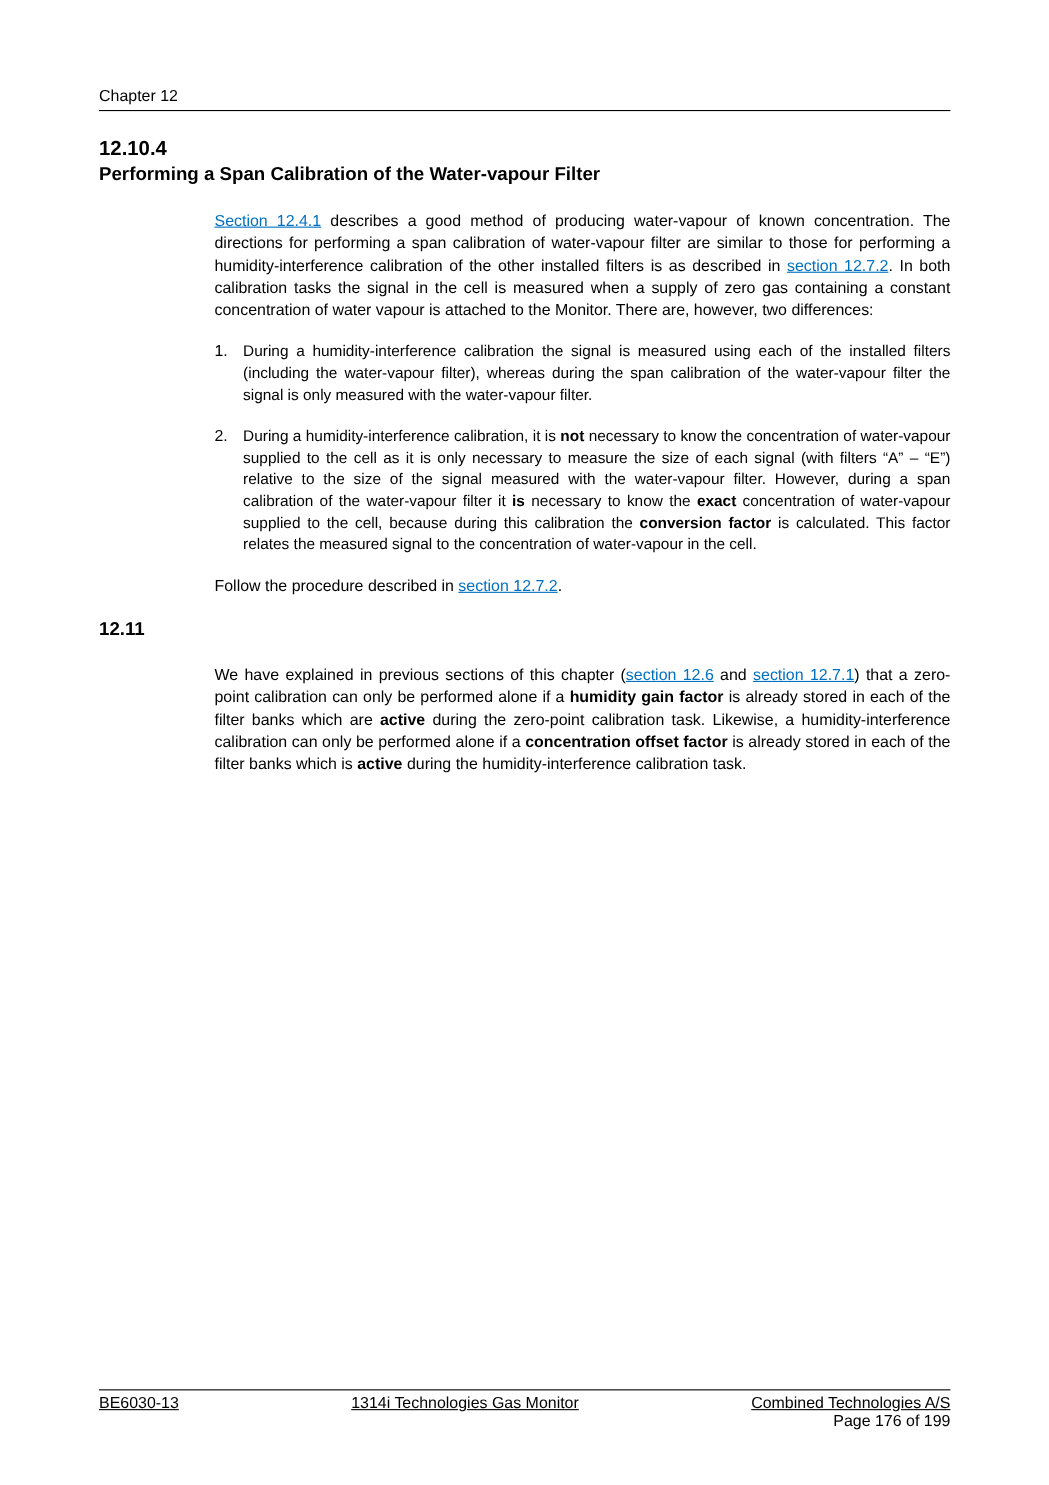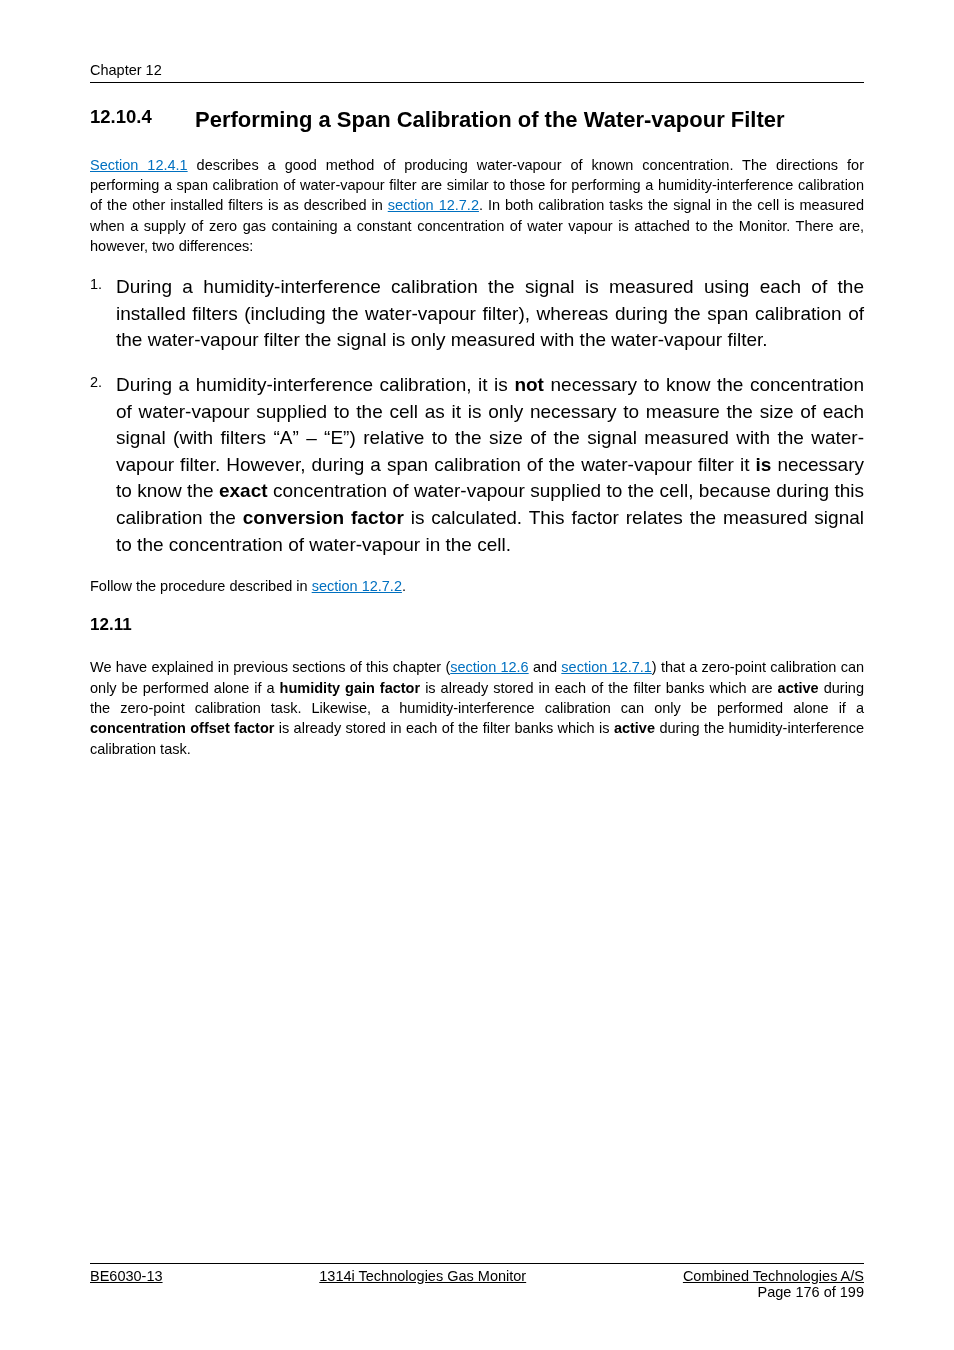--- a/index.html
+++ b/index.html
@@ -9,57 +9,59 @@
   }
   body {
     font-family: Verdana, Geneva, sans-serif;
     background: #ffffff;
     width: 954px;
     height: 1350px;
     position: relative;
     color: #000000;
   }
   .page {
-    padding: 62px 90px 0 90px;
+    padding: 80px 90px 0 90px;
   }
   .header {
     font-size: 14.5px;
     margin-bottom: 4px;
   }
   .header-rule {
     border: none;
     border-top: 1px solid #000;
     margin-bottom: 22px;
   }
   .section-heading {
     display: flex;
     align-items: flex-start;
     margin-bottom: 20px;
+    flex-direction: column;
   }
   .section-number {
     font-size: 18.5px;
     font-weight: bold;
     width: 105px;
     flex-shrink: 0;
     line-height: 1.35;
   }
   .section-title {
-    font-size: 22px;
+    font-size: 17px;
     font-weight: bold;
     text-align: justify;
     line-height: 1.35;
     flex: 1;
   }
   .h1-heading .section-number {
     font-size: 17px;
   }
   .h1-heading .section-title {
     font-size: 21px;
   }
   .body-block {
+    margin-left: 105px;
   }
   .para {
     font-size: 14.5px;
     line-height: 1.4;
     text-align: justify;
     margin-bottom: 18px;
   }
   .link {
     color: #0070c0;
     text-decoration: underline;
@@ -68,21 +70,21 @@
     display: flex;
     margin-bottom: 18px;
   }
   .list-num {
     font-size: 14.5px;
     width: 26px;
     flex-shrink: 0;
     line-height: 1.4;
   }
   .list-text {
-    font-size: 19px;
+    font-size: 14px;
     line-height: 1.4;
     text-align: justify;
     flex: 1;
   }
   .bold {
     font-weight: bold;
   }
   .footer {
     position: absolute;
     bottom: 50px;

